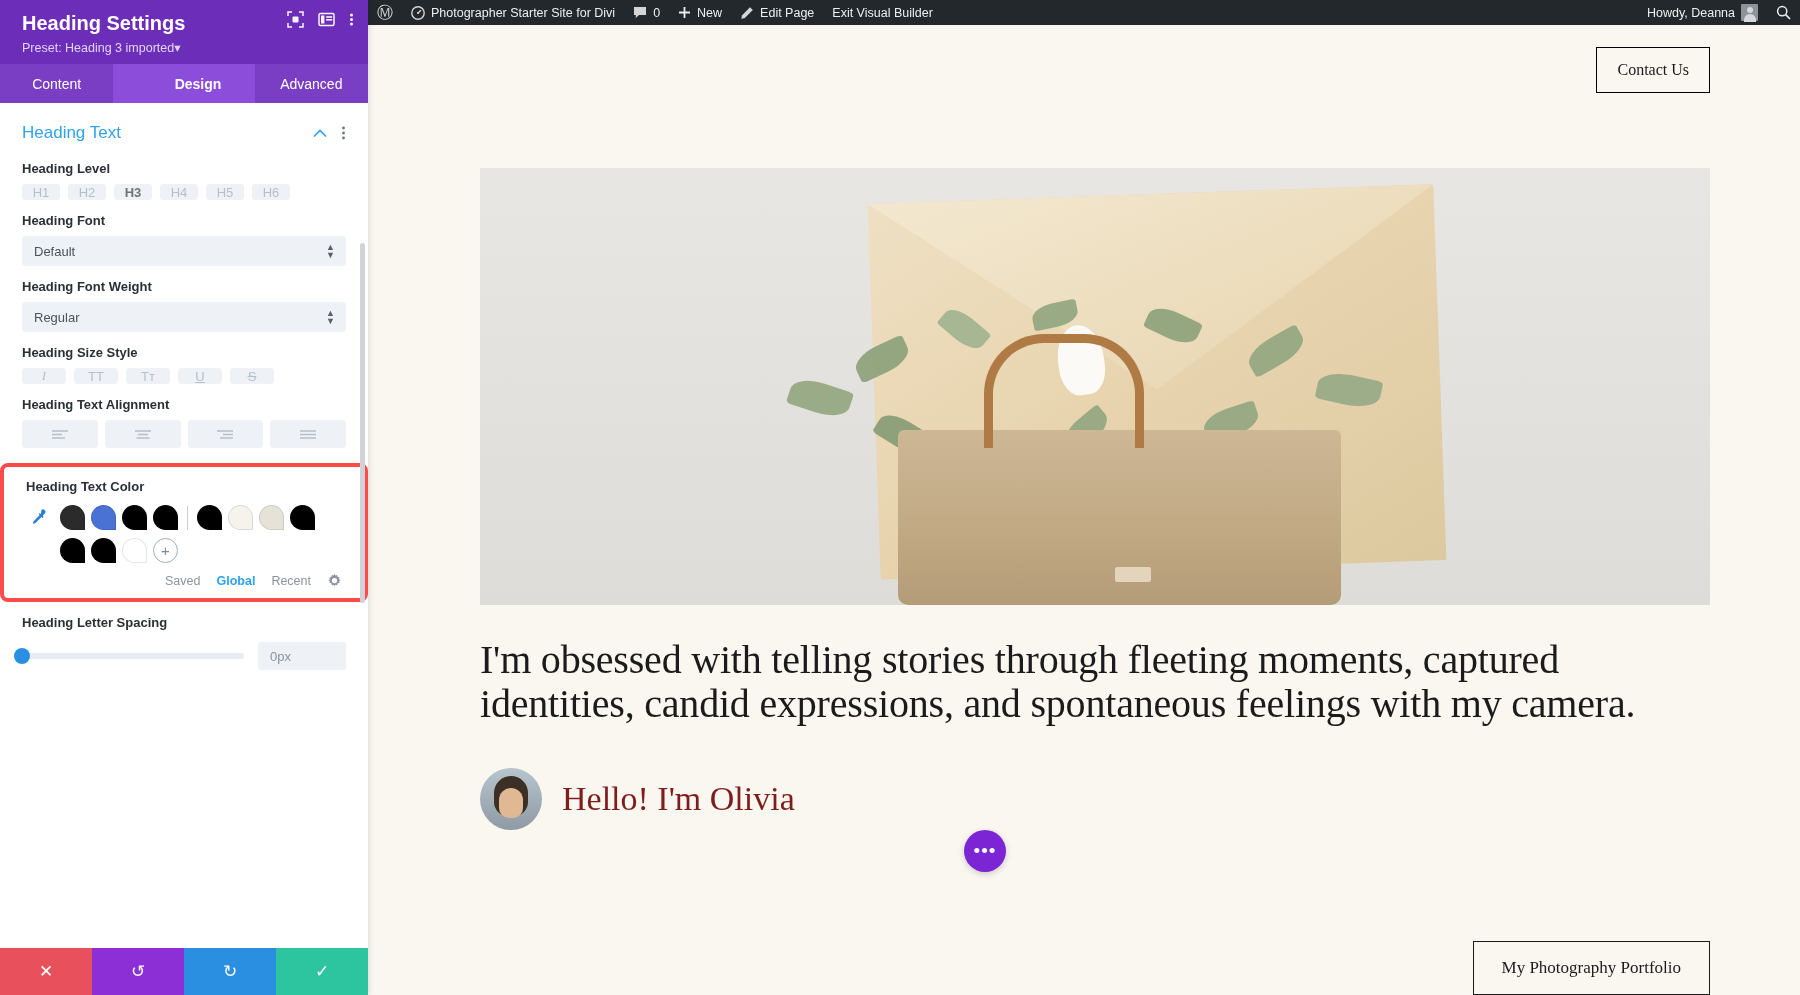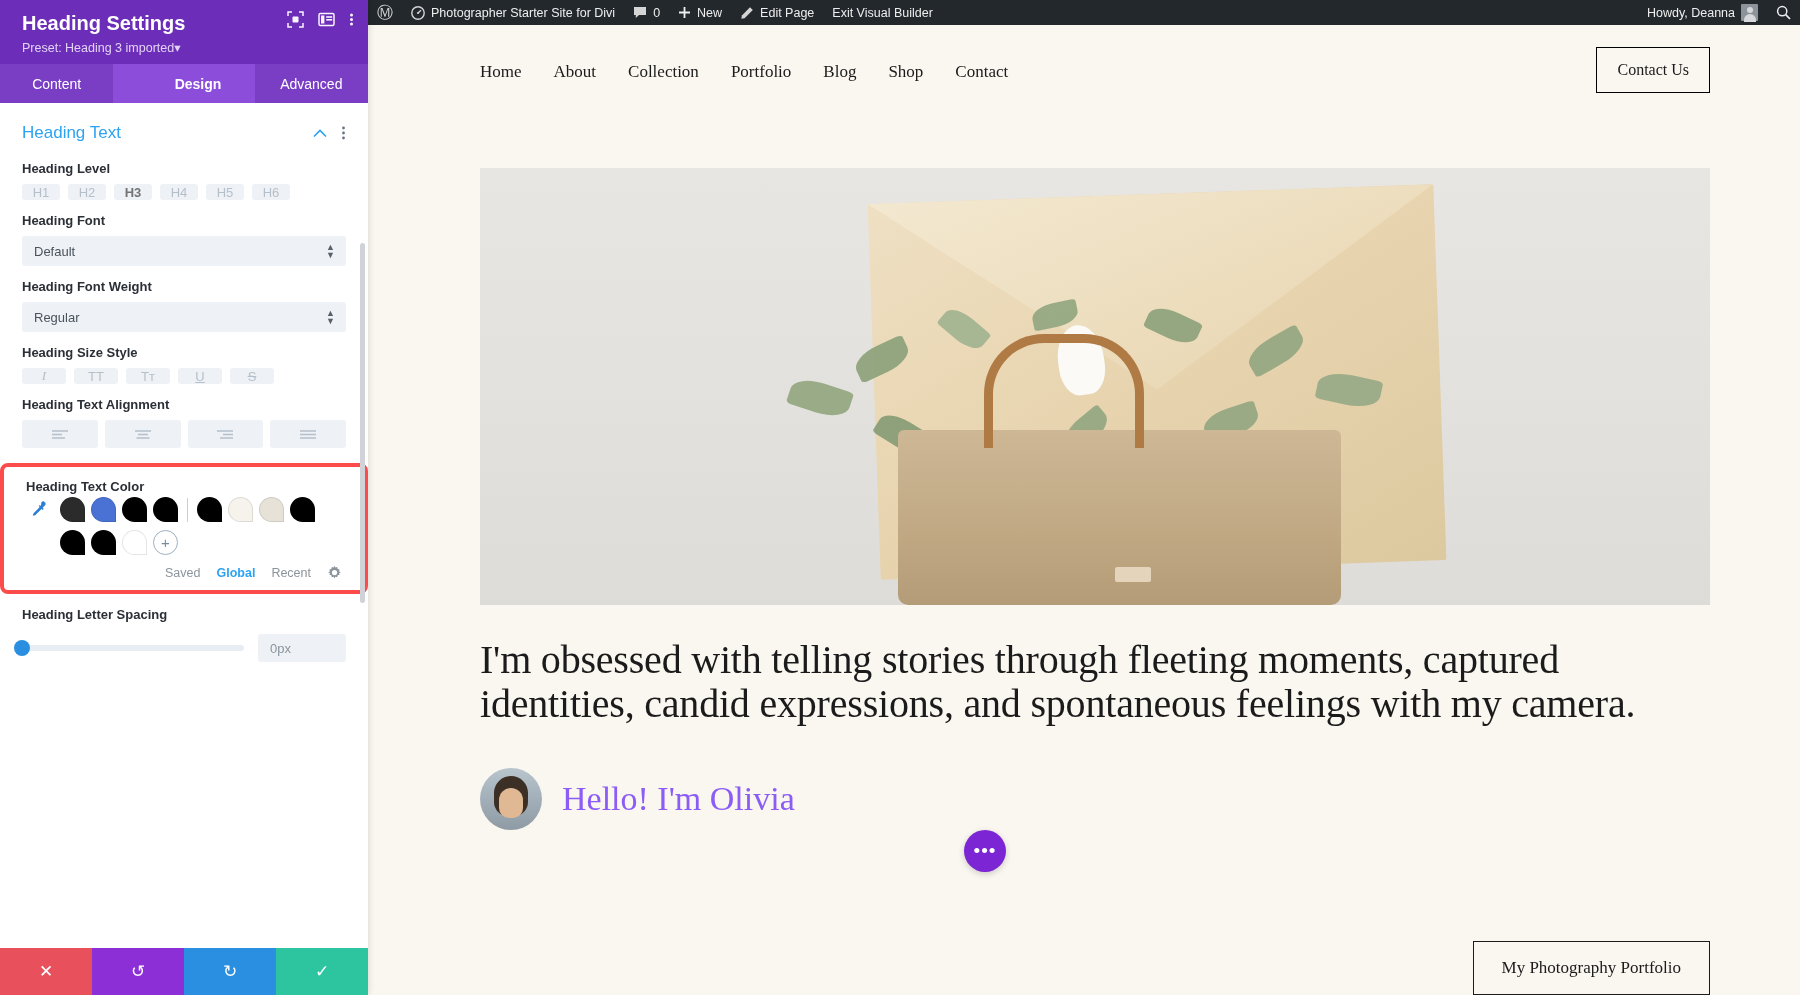--- a/index.html
+++ b/index.html
@@ -117,21 +117,21 @@
   }
   #olivia-avatar::before {
     content:""; position:absolute; left: 14px; top: 8px; width: 34px; height: 40px;
     border-radius: 17px 17px 14px 14px; background: #3c3026;
   }
   #olivia-avatar::after {
     content:""; position:absolute; left: 19px; top: 20px; width: 24px; height: 30px;
     border-radius: 12px 12px 10px 10px; background: #e0b894;
   }
   #olivia-name {
-    font-family: "Liberation Serif", serif; font-size: 34px; color: #8b5cf6;
+    font-family: "Liberation Serif", serif; font-size: 34px; color: #7f1d1d;
   }
   #portfolio-btn {
     position: absolute; right: 90px; bottom: 0;
     border: 1px solid #1b1b1b; padding: 16px 28px;
     font-family: "Liberation Serif", serif; font-size: 17px; color:#1b1b1b;
     background: transparent; cursor: pointer;
   }
   #divi-fab {
     position: absolute; left: 596px; bottom: 123px;
     width: 42px; height: 42px; border-radius: 50%;
@@ -200,21 +200,21 @@
   .align-btn {
     flex: 1; background: #eef2f6; border-radius: 3px; height: 28px;
     display: flex; align-items: center; justify-content: center; cursor: pointer;
   }
 
   
   #color-section {
     border: 4px solid #fb4b4b; border-radius: 8px;
     margin: 15px -22px 0; padding: 12px 22px 10px;
   }
-  #color-section .field-label { margin-bottom: 3px; }
+  #color-section .field-label { margin-bottom: 11px; }
   .swatch-area { display: flex; align-items: flex-start; gap: 10px; }
   .eyedropper { width: 24px; display:flex; align-items:center; justify-content:center; padding-top:3px; cursor:pointer;}
   .swatch-rows { display: flex; flex-direction: column; gap: 8px; }
   .swatch-row { display: flex; align-items: center; gap: 6px; }
   .swatch {
     width: 25px; height: 25px; border-radius: 50% 50% 0 50%;
     position: relative; cursor: pointer; border: 1px solid rgba(0,0,0,.1);
   }
   .swatch-divider { width: 1px; height: 24px; background: #c9ced4; margin: 0 3px; }
   .swatch-add {
@@ -262,29 +262,20 @@
   .fb-cancel { background: #e8505b; }
   .fb-undo   { background: #8c2fd6; }
   .fb-redo   { background: #2a8fe0; }
   .fb-save   { background: #2dc4a0; }
 </style>
 </head>
 <body>
 
 <div id="site">
   <div id="site-nav">
-    <div class="nav-links">
-      <span>Home</span>
-      <span>About</span>
-      <span>Collection</span>
-      <span>Portfolio</span>
-      <span>Blog</span>
-      <span>Shop</span>
-      <span>Contact</span>
-    </div>
     <div class="contact-btn">Contact Us</div>
   </div>
 
   <div id="hero-image">
     <div class="hero-envelope"></div>
     <div class="hero-leaves">
       <div class="leaf" style="left:2%;  top:40%; width:62px; height:30px; transform:rotate(18deg);"></div>
       <div class="leaf" style="left:11%; top:22%; width:56px; height:28px; transform:rotate(-25deg); background:#8fa37c;"></div>
       <div class="leaf" style="left:23%; top:8%;  width:50px; height:26px; transform:rotate(40deg); background:#a3b490;"></div>
       <div class="leaf" style="left:36%; top:2%;  width:46px; height:24px; transform:rotate(-12deg);"></div>

